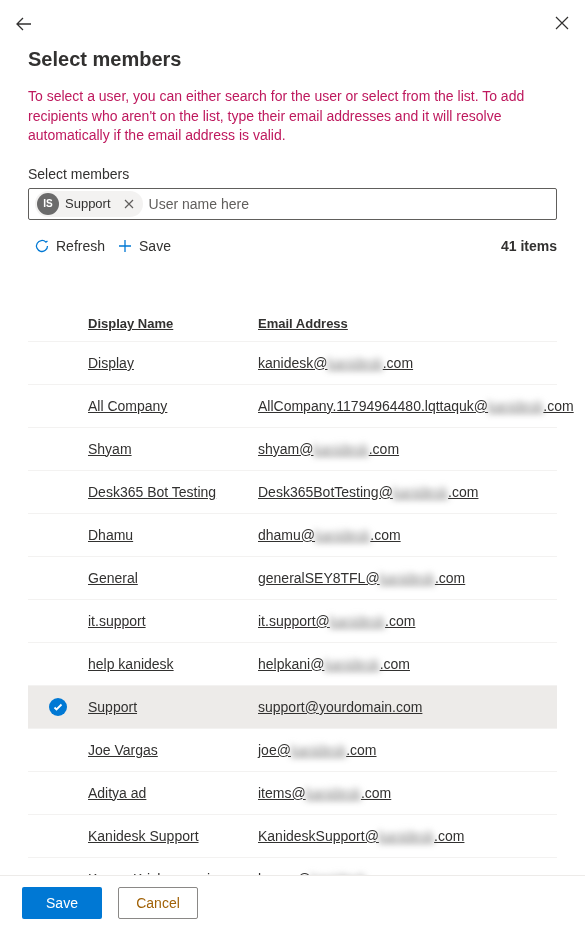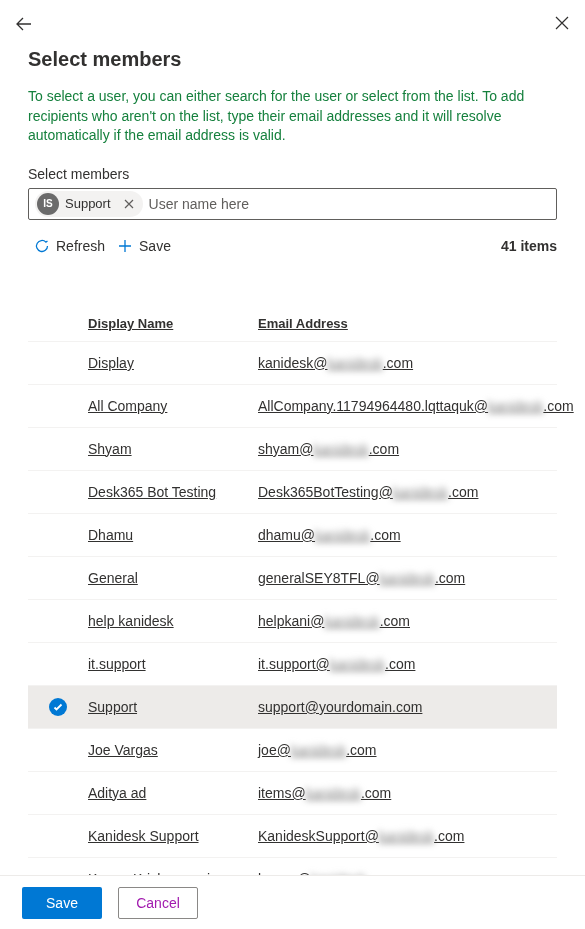--- a/index.html
+++ b/index.html
@@ -27,21 +27,21 @@
       padding: 48px 28px 0 28px;
     }
     h1 {
       font-size: 20px;
       font-weight: 600;
       margin-bottom: 16px;
     }
     .desc {
       font-size: 14px;
       line-height: 1.4;
-      color: #15803d;
+      color: #be185d;
       margin-bottom: 20px;
     }
     .field-label {
       font-size: 14px;
       font-weight: 400;
       margin-bottom: 6px;
       display: block;
     }
     .picker {
       border: 1px solid #605e5c;
@@ -161,21 +161,21 @@
       cursor: pointer;
     }
     .btn-primary {
       background: #0078d4;
       border: none;
       color: #fff;
     }
     .btn-default {
       background: #fff;
       border: 1px solid #8a8886;
-      color: #a21caf;
+      color: #a16207;
     }
   </style>
 </head>
 <body>
 
 <div class="top-icons">
   <span>
     <svg width="16" height="16" viewBox="0 0 16 16" fill="none">
         <path d="M7 2L1 8l6 6M1 8h14" stroke="#323130" stroke-width="1.3"></path>
       </svg>
@@ -254,27 +254,27 @@
           <div class="cell-name">Dhamu</div>
           <div class="cell-email"><span>dhamu@</span><span class="blur">kanidesk</span><span>.com</span></div>
         </div>
         <div class="row">
           <div class="check-cell"></div>
           <div class="cell-name">General</div>
           <div class="cell-email"><span>generalSEY8TFL@</span><span class="blur">kanidesk</span><span>.com</span></div>
         </div>
         <div class="row">
           <div class="check-cell"></div>
+          <div class="cell-name">it.support</div>
+          <div class="cell-email"><span>it.support@</span><span class="blur">kanidesk</span><span>.com</span></div>
+        </div>
+        <div class="row">
+          <div class="check-cell"></div>
           <div class="cell-name">help kanidesk</div>
           <div class="cell-email"><span>helpkani@</span><span class="blur">kanidesk</span><span>.com</span></div>
-        </div>
-        <div class="row">
-          <div class="check-cell"></div>
-          <div class="cell-name">it.support</div>
-          <div class="cell-email"><span>it.support@</span><span class="blur">kanidesk</span><span>.com</span></div>
         </div>
         <div class="row selected">
           <div class="check-cell">
             <span class="check">
               <svg width="10" height="10" viewBox="0 0 10 10" fill="none">
                 <path d="M1.5 5.5l2 2 5-5" stroke="#fff" stroke-width="1.8"></path>
               </svg>
             </span>
           </div>
           <div class="cell-name">Support</div>

